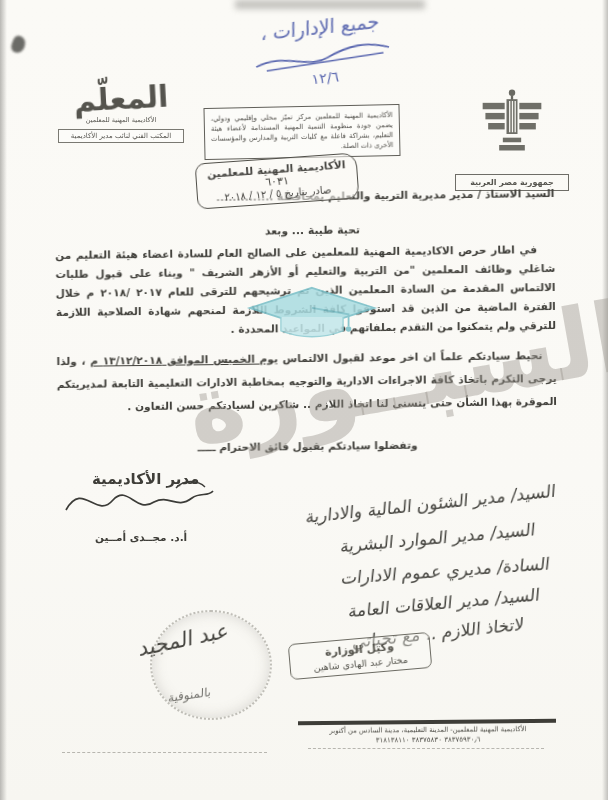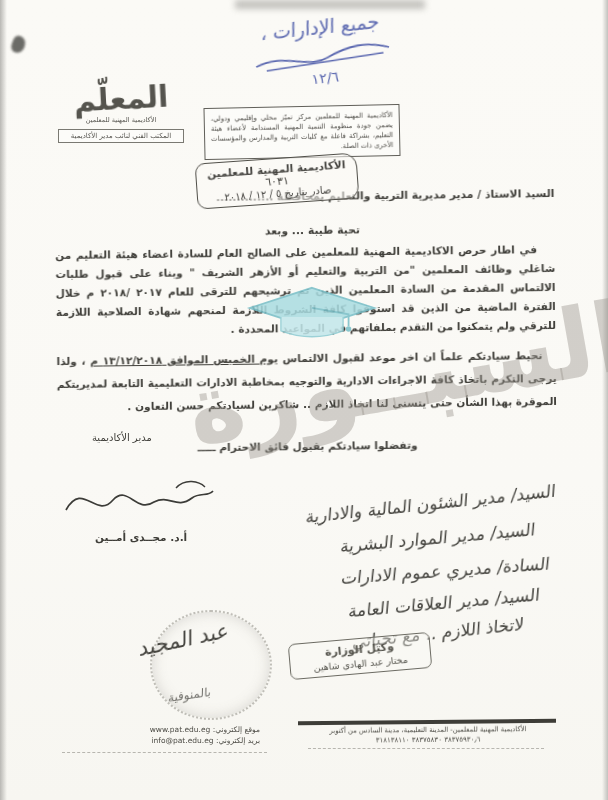--- a/index.html
+++ b/index.html
@@ -62,21 +62,21 @@
   .letter{position:absolute;left:56px;top:190px;width:500px;direction:rtl;color:#3f3e39;transform:rotate(-.7deg);z-index:2;}
   .recipient{font-size:10.8px;font-weight:bold;filter:blur(.2px);}
   .greeting{margin-top:21px;margin-right:195px;font-size:10.8px;font-weight:bold;filter:blur(.2px);}
   .para{font-size:10.6px;font-weight:bold;text-align:justify;filter:blur(.22px);}
   .p1{margin-top:6px;line-height:19px;text-indent:18px;}
   .p2{margin-top:9px;line-height:23px;text-indent:14px;}
   .p2 .due{text-decoration:underline;}
   .closing{margin-top:24px;text-align:center;font-size:10.6px;font-weight:bold;filter:blur(.2px);}
 
   
-  .sig-title{position:absolute;left:92px;top:432px;font-size:10px;font-weight:normal;color:#3f3e39;direction:rtl;filter:blur(.2px);z-index:5;}
+  .sig-title{position:absolute;left:92px;top:470px;font-size:15px;font-weight:bold;color:#3f3e39;direction:rtl;filter:blur(.2px);z-index:5;}
   .sig-squiggle{position:absolute;left:58px;top:472px;z-index:5;}
   .sig-name{position:absolute;left:95px;top:531px;font-size:10.5px;font-weight:bold;color:#3f3e39;direction:rtl;filter:blur(.25px);z-index:5;}
 
   
   .wm-url{
     position:absolute;left:88px;top:468px;z-index:4;
     font-size:44px;font-weight:bold;color:rgba(134,131,124,.72);
     letter-spacing:1px;white-space:nowrap;
   }
   .wm-brand{
@@ -137,20 +137,41 @@
   </div>
 
   <div class="logo-left">
     <div class="logo-callig">المعلّم</div>
     <div class="logo-sub">الأكاديمية المهنية للمعلمين</div>
     <div class="logo-office">المكتب الفني لنائب مدير الأكاديمية</div>
   </div>
 
   <div class="vision-box">الأكاديمية المهنية للمعلمين مركز تميّز محلي وإقليمي ودولي، يضمن جودة منظومة التنمية المهنية المستدامة لأعضاء هيئة التعليم، بشراكة فاعلة مع كليات التربية والمدارس والمؤسسات الأخرى ذات الصلة.</div>
 
+  <div class="emblem-wrap">
+    <svg width="66" height="74" viewBox="0 0 72 80">
+      <circle cx="36" cy="7" r="3.5" fill="#6a6a63"></circle>
+      <path d="M36 10 v6" stroke="#6a6a63" stroke-width="2.5" fill="none"></path>
+      <g fill="#6f6f68">
+        <rect x="4" y="18" width="24" height="7"></rect>
+          <rect x="7" y="29" width="21" height="7"></rect>
+          <rect x="10" y="40" width="18" height="7"></rect>
+        <rect x="44" y="18" width="24" height="7"></rect>
+          <rect x="44" y="29" width="21" height="7"></rect>
+          <rect x="44" y="40" width="18" height="7"></rect>
+        <rect x="30" y="14" width="12" height="38"></rect>
+        <rect x="26" y="56" width="20" height="5"></rect>
+          <rect x="22" y="64" width="28" height="6"></rect>
+      </g>
+      <g stroke="#f6f5f0" stroke-width="1.4">
+          <path d="M33.5 16 v34 M36.5 16 v34 M39.5 16 v34" fill="none"></path>
+        </g>
+    </svg>
+    <div class="country-box">جمهورية مصر العربية</div>
+  </div>
 
   <div class="recv-stamp">
     <div class="recv-l1">الأكاديمية المهنية للمعلمين</div>
     <div class="recv-num hand">٦٠٣١</div>
     <div class="recv-l2">صادر بتاريخ ٥ / ١٢ / ٢٠١٨</div>
   </div>
 
   <div class="letter">
     <div class="recipient">السيد الاستاذ /  مدير مديرية التربية والتعليم بمحافظة ..............</div>
     <div class="greeting">تحية طيبة ... وبعد</div>
@@ -202,25 +223,15 @@
   <div class="round-stamp"></div>
   <div class="round-scribble hand">عبد المجيد</div>
   <div class="round-scribble2 hand">بالمنوفية</div>
 
   <div class="footer-rule"></div>
   <div class="footer-right">
     <div class="footer-addr">الأكاديمية المهنية للمعلمين- المدينة التعليمية، مدينة السادس من أكتوبر</div>
     <div class="footer-phones">٣٨٣٧٥٩٣٠٫٦   ٣٨٣٧٥٨٣٠   ٣١٨١٣٨١١٠</div>
   </div>
   <div class="footer-dots-r"></div>
-  <div class="footer-left">
-    <div>
-      <span>موقع إلكتروني:</span>
-      <span>www.pat.edu.eg</span>
-    </div>
-    <div>
-      <span>بريد إلكتروني:</span>
-      <span>info@pat.edu.eg</span>
-    </div>
-  </div>
   <div class="footer-dots-l"></div>
 
 </div>
 
 </body></html>

